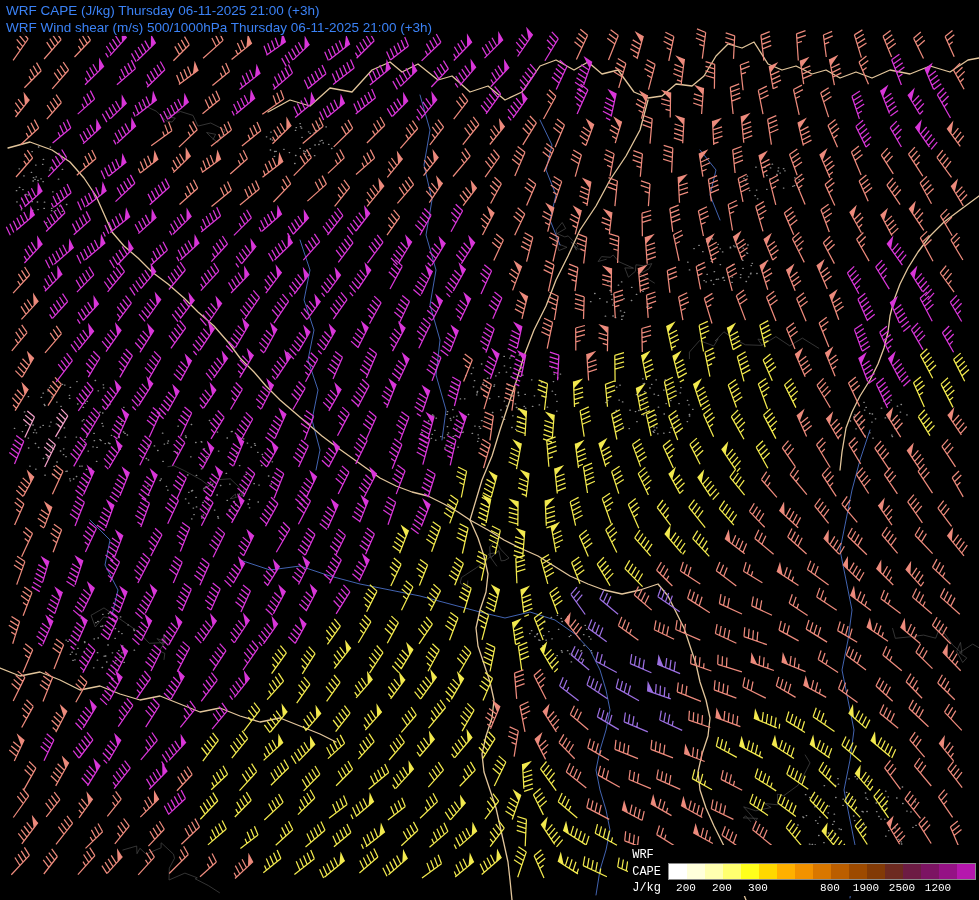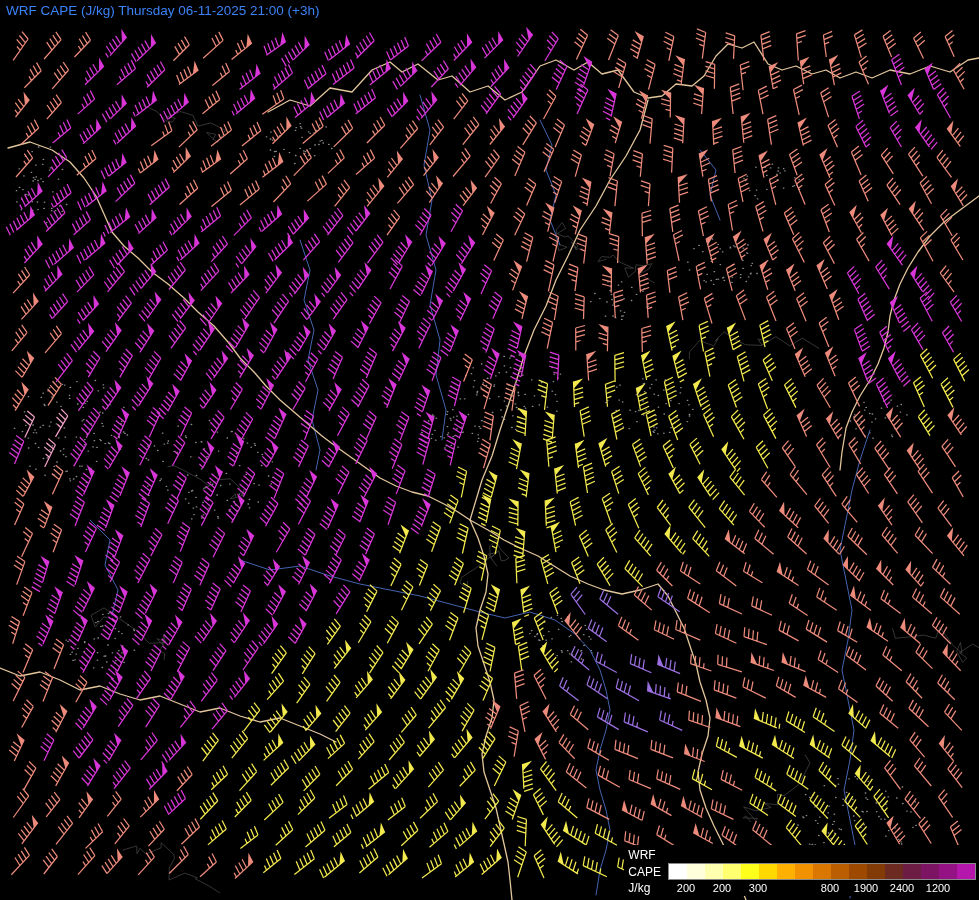--- a/index.html
+++ b/index.html
@@ -4,21 +4,21 @@
 <style>
   html,body{margin:0;padding:0;background:#000;}
   body{width:979px;height:900px;overflow:hidden;font-family:"Liberation Sans",sans-serif;}
   .stage{position:relative;width:979px;height:900px;background:#000;}
   #map{position:absolute;left:0;top:0;}
   .titles{position:absolute;top:2px;left:3px;z-index:5;}
   .title-line{display:inline-block;background:rgba(0,0,0,0.88);color:#3b82f6;font-size:13.5px;
               line-height:17px;padding:0 3px;white-space:nowrap;}
   .titles .title-line{display:block;width:max-content;}
   .legend{position:absolute;right:1px;bottom:4px;z-index:5;background:#000;
-          display:flex;align-items:flex-end;gap:7px;padding:3px 2px 1px 4px;}
+          display:flex;align-items:flex-end;gap:7px;padding:3px 2px 1px 4px;font-family:Liberation Mono, monospace;}
   .legend-labels{display:flex;flex-direction:column;justify-content:space-between;
                  height:47px;color:#fff;font-size:12px;}
   .legend-scale{position:relative;}
   .legend-bar{display:flex;width:306px;height:15px;border:1px solid #888;box-sizing:content-box;}
   .swatch{flex:1 1 auto;}
   .legend-ticks{position:relative;width:306px;height:15px;color:#fff;font-size:11px;}
   .tick{position:absolute;top:2px;transform:translateX(-50%);}
 </style>
 </head>
 <body>
@@ -66,20 +66,21 @@
         <path d="M672.1 350.5L666.7 325.8M668.6 334.6L677 330.2M669.6 339.1L678 334.7M670.6 343.6L679 339.2M671.5 348.1L676 345.8M703.5 351.5L699.1 325.3M699.1 325.3L707.8 321.4M699.9 329.9L708.5 326M700.6 334.4L709.3 330.5M701.4 339L705.9 336.9M733.1 349.7L727.4 327.5M729.7 336.2L737.9 331.6M730.8 340.7L739.1 336M732 345.1L740.2 340.5M733.1 349.6L741.4 344.9M765.1 347.1L759.8 325.2M759.8 325.2L768.2 320.6M760.9 329.6L769.2 325.1M762 334.1L770.3 329.6M763.1 338.6L771.4 334M764.1 343.1L768.5 340.7M615.1 382L614.8 355.3M614.8 355.3L624 352.7M614.9 359.9L624 357.3M614.9 364.5L624.1 361.9M615 369.1L624.1 366.5M646.6 380L641.6 355M643.4 363.8L651.9 359.6M644.3 368.3L652.8 364.1M645.2 372.9L653.7 368.7M646.1 377.4L650.5 375.2M678.6 378.1L672.9 355.5M675.1 364.2L683.4 359.6M676.2 368.7L684.5 364M677.4 373.1L685.7 368.5M678.5 377.6L686.8 372.9M679.7 382L684 379.6M709.9 376.7L704.9 352.3M704.9 352.3L713.4 348.1M705.8 356.8L714.3 352.6M706.7 361.4L715.2 357.1M707.6 365.9L712.1 363.6M744 381.3L737.3 356.6M737.3 356.6L745.6 351.8M738.5 361L746.8 356.2M739.7 365.4L748 360.7M740.9 369.9L749.2 365.1M742.1 374.3L750.4 369.6M772.3 380.7L763.1 359.9M763.1 359.9L770.5 354M764.9 364.1L772.3 358.2M766.8 368.3L774.2 362.4M768.6 372.5L776 366.6M932.7 378.2L920.4 355.3M920.4 355.3L927.3 348.8M922.6 359.3L929.5 352.8M924.7 363.4L931.7 356.9M926.9 367.4L933.8 360.9M929.1 371.5L936 365M964.7 381.3L953.6 359.4M953.6 359.4L960.7 353.1M955.7 363.5L962.7 357.2M957.8 367.6L964.8 361.3M959.9 371.7L966.9 365.4M962 375.8L969 369.5M544.5 409.9L547.5 383.7M547.5 383.7L538.7 380.2M547 388.3L538.2 384.8M546.5 392.9L537.6 389.4M545.9 397.4L541.3 395.6M574.5 407.1L573.5 381.4M573.9 390.4L583 387.6M574.1 395L583.1 392.2M574.2 399.6L583.3 396.8M574.4 404.2L579.2 402.7M607.5 406.8L605.4 384.3M605.4 384.3L614.3 381M605.8 388.9L614.8 385.6M606.3 393.5L615.2 390.1M606.7 398L611.4 396.3M640.5 410.3L636.4 387.8M638 396.7L646.6 392.6M638.9 401.2L647.5 397.2M639.7 405.7L648.3 401.7M640.5 410.3L649.1 406.2M641.3 414.8L649.9 410.7M669.7 406.8L664.4 381.5M664.4 381.5L672.8 377.2M665.3 386L673.8 381.7M666.3 390.5L674.7 386.2M667.2 395L675.7 390.7M668.2 399.5L676.6 395.2M701.1 406.8L693.5 383.8M696.3 392.3L704.3 387.1M697.7 396.7L705.7 391.5M699.2 401.1L707.1 395.9M700.6 405.4L708.6 400.2M702 409.8L710 404.6M736.5 407.5L728.2 385M728.2 385L735.9 379.5M729.8 389.3L737.5 383.8M731.4 393.6L739.1 388.1M732.9 397.9L740.7 392.5M734.5 402.3L742.3 396.8M767.6 409L758.3 383.9M758.3 383.9L766.1 378.4M759.9 388.2L767.7 382.7M761.5 392.5L769.3 387M763.1 396.9L767.2 394M795.9 407.6L784.5 384.9M784.5 384.9L791.7 378.6M786.6 389L793.7 382.7M788.7 393.1L795.8 386.8M790.7 397.2L797.8 390.9M792.8 401.4L796.5 398M924.3 406.9L913.5 382.7M913.5 382.7L920.9 376.7M915.4 386.9L922.7 380.9M917.2 391.1L924.6 385.1M919.1 395.3L923 392.2M953 407.4L941 384.1M941 384.1L948 377.7M943.1 388.2L950.1 381.8M945.2 392.3L952.2 385.9M947.3 396.4L954.3 390M949.4 400.5L953.1 397.1M525 436L526.5 410.7M526 419.7L516.9 416.7M525.7 424.3L516.7 421.3M525.4 428.9L516.4 425.9M525.1 433.5L516.1 430.5M552.2 439.3L554.2 414.8M553.5 423.7L544.5 420.5M553.1 428.3L544.2 425.1M552.7 432.9L543.8 429.7M552.3 437.5L543.4 434.3M551.9 442.1L543 438.9M584.2 436.6L580.1 410.7M580.1 410.7L588.8 406.9M580.9 415.2L589.5 411.4M581.6 419.8L590.3 415.9M582.3 424.3L591 420.5M616.9 439.5L611.6 414.1M611.6 414.1L620 409.8M612.5 418.6L621 414.3M613.5 423.1L621.9 418.8M614.4 427.6L622.9 423.3M615.4 432.1L623.8 427.8M651.1 436L646.3 414.3M646.3 414.3L654.7 409.9M647.3 418.8L655.7 414.4M648.3 423.3L656.7 418.9M649.3 427.8L657.7 423.4M677.7 440L668.7 416.2M668.7 416.2L676.4 410.6M670.3 420.5L678 414.9M671.9 424.8L679.6 419.2M673.5 429.1L681.3 423.5M675.2 433.4L682.9 427.8M713.6 436.8L703.5 414.5M703.5 414.5L710.8 408.5M705.4 418.7L712.7 412.7M707.3 422.9L714.6 416.9M709.2 427.1L713 423.9M744 439.2L731.3 416.6M731.3 416.6L738.1 410M733.5 420.6L740.3 414M735.8 424.6L742.6 418M738.1 428.6L744.9 422M740.3 432.6L743.9 429.1M775.9 438.6L763.5 415.1M763.5 415.1L770.5 408.7M765.7 419.2L772.7 412.7M767.8 423.3L774.8 416.8M770 427.3L776.9 420.9M772.1 431.4L775.8 428M930 435.7L918.3 416.6M918.3 416.6L924.8 409.7M920.7 420.6L927.3 413.7M923.1 424.5L929.7 417.6M925.5 428.4L932.1 421.5M927.9 432.3L934.5 425.4M516.5 469.2L521.3 443.4M519.6 452.3L511 448.2M518.8 456.8L510.2 452.7M518 461.3L509.4 457.2M517.2 465.8L508.6 461.8M548.9 466.8L546.7 440.2M546.7 440.2L555.6 436.9M547.1 444.7L556 441.5M547.5 449.3L556.4 446.1M547.9 453.9L556.8 450.7M548.2 458.5L552.9 456.8M578.5 467.8L575.3 443.7M576.5 452.6L585.2 448.9M577.1 457.1L585.8 453.5M577.7 461.7L586.5 458M578.3 466.3L582.9 464.3M605.7 466.7L598.9 443M601.4 451.6L609.6 446.7M602.7 456L610.8 451.1M604 460.5L612.1 455.6M605.2 464.9L609.5 462.3M640.6 466.6L632.5 444.6M632.5 444.6L640.2 439.1M634.1 448.9L641.8 443.4M635.7 453.2L643.4 447.7M637.2 457.5L645 452M638.8 461.8L646.6 456.4M673.3 468L663.1 445.9M663.1 445.9L670.4 439.9M665 450.1L672.3 444.1M667 454.3L674.3 448.2M668.9 458.5L672.7 455.3M700.1 464.3L689.9 444.4M689.9 444.4L696.9 438.1M692 448.5L699 442.2M694.1 452.6L701.1 446.3M696.2 456.7L703.2 450.3M735.6 469.7L721.7 448.8M726.7 456.3L732.9 449.1M729.2 460.1L735.5 453M731.8 463.9L738 456.8M734.3 467.8L740.6 460.6M736.9 471.6L740.2 467.8M767.9 468.3L756.2 447.3M756.2 447.3L763 440.7M758.4 451.3L765.3 444.7M760.7 455.3L767.5 448.7M762.9 459.4L769.7 452.7M461.3 497.5L466.6 471.2M466.6 471.2L458.1 467M465.7 475.7L457.2 471.5M464.8 480.2L456.3 476M463.9 484.7L459.4 482.5M491.2 497.4L497 475.4M494.7 484.1L486.5 479.4M493.5 488.5L485.3 483.8M492.4 493L484.1 488.3M491.2 497.4L482.9 492.7M490 501.9L481.8 497.2M526.1 497.3L529 473.1M527.9 482L519.1 478.5M527.4 486.6L518.6 483M526.9 491.1L518 487.6M526.3 495.7L521.7 493.9M557.3 493.5L554.7 468.4M555.6 477.4L564.5 474M556.1 482L565 478.6M556.6 486.5L565.5 483.2M557.1 491.1L565.9 487.7M587.5 493L583.4 466.9M583.4 466.9L592 463.1M584.1 471.5L592.7 467.6M584.8 476L593.5 472.2M585.5 480.6L594.2 476.7M586.2 485.1L594.9 481.3M618.8 493.6L611.6 471.5M611.6 471.5L619.6 466.3M613 475.9L621 470.7M614.5 480.2L622.4 475.1M615.9 484.6L623.8 479.4M648.4 494.9L638.2 473.6M638.2 473.6L645.4 467.4M640.2 477.8L647.4 471.6M642.2 481.9L649.4 475.7M644.2 486.1L651.4 479.9M646.2 490.2L649.9 487M679.9 493.6L668.8 473.4M673.2 481.3L680 474.7M675.4 485.3L682.2 478.7M677.6 489.4L684.5 482.8M679.8 493.4L683.4 489.9M710.5 496.3L697.7 476.8M702.6 484.3L708.9 477.2M705.2 488.2L711.5 481.1M707.7 492L714 484.9M710.2 495.9L716.5 488.8M712.7 499.7L719.1 492.6M744.6 495.2L729.9 477.2M729.9 477.2L735.5 469.5M732.8 480.7L738.4 473M735.7 484.3L741.3 476.6M738.6 487.9L744.2 480.2M449.7 523.4L458.1 500.6M458.1 500.6L450.4 495.1M456.5 504.9L448.8 499.4M455 509.2L447.2 503.8M453.4 513.5L445.6 508.1M451.8 517.9L444 512.4M486.1 523L490.8 498.7M489.1 507.6L480.6 503.4M488.3 512.1L479.7 507.9M487.4 516.6L478.8 512.4M486.5 521.1L478 516.9M485.6 525.6L481.1 523.4M517.8 526.1L518.1 501.3M518 510.3L508.8 507.7M517.9 514.9L508.8 512.3M517.8 519.5L508.7 516.9M517.8 524.1L508.6 521.5M546.3 525.7L545.2 500.4M545.6 509.4L554.7 506.5M545.8 514L554.9 511.1M546 518.6L555.1 515.7M546.2 523.2L555.3 520.3M546.4 527.8L555.5 524.9M575.6 525.6L570.2 501.8M570.2 501.8L578.6 497.4M571.2 506.3L579.6 501.8M572.2 510.8L580.6 506.3M573.2 515.2L581.6 510.8M574.2 519.7L582.6 515.3M611.2 523.6L602.2 498.6M602.2 498.6L610 493.2M603.8 503L611.6 497.5M605.3 507.3L613.1 501.9M606.9 511.6L611 508.8M638.8 528.2L628.3 504.5M628.3 504.5L635.7 498.5M630.2 508.7L637.6 502.7M632 512.9L639.4 506.9M633.9 517.1L637.8 514M670.7 525.4L657.2 507.5M657.2 507.5L663 500M660 511.2L665.8 503.7M662.7 514.8L668.6 507.3M665.5 518.5L668.6 514.6M705.2 527.7L688.8 507.2M688.8 507.2L694.5 499.6M691.7 510.8L697.3 503.2M694.6 514.4L700.2 506.7M697.4 518L703.1 510.3M733.9 525.2L719.3 508.6M719.3 508.6L724.6 500.7M722.3 512L727.6 504.1M725.4 515.5L730.6 507.6M728.4 519L733.7 511.1M731.4 522.4L736.7 514.5M399.6 553.2L408.5 530.3M405.2 538.7L397.6 533M403.6 542.9L395.9 537.3M401.9 547.2L394.2 541.6M400.2 551.5L392.6 545.9M431.6 551.7L440.5 527.2M440.5 527.2L432.7 521.8M438.9 531.5L431.1 526.1M437.4 535.9L429.6 530.4M435.8 540.2L428 534.8M434.2 544.5L426.4 539.1M462.4 553.5L468.1 528.1M468.1 528.1L459.6 523.7M467.1 532.6L458.6 528.2M466.1 537.1L457.6 532.7M465.1 541.6L456.6 537.2M495.1 554.1L500.3 530.3M500.3 530.3L491.9 526M499.3 534.8L490.9 530.5M498.3 539.3L489.9 535M497.4 543.8L488.9 539.5M496.4 548.3L491.9 546M522.7 557.1L524.8 531M524.1 540L515.1 536.8M523.7 544.6L514.7 541.4M523.3 549.2L514.4 546M522.9 553.7L514 550.6M522.6 558.3L513.6 555.1M556 552.2L551.1 525.9M552.8 534.7L561.3 530.7M553.6 539.3L562.2 535.2M554.4 543.8L563 539.7M555.3 548.3L559.8 546.2M588.3 556.4L579.4 535.9M579.4 535.9L586.8 530M581.2 540.1L588.7 534.2M583 544.4L590.5 538.5M584.9 548.6L592.3 542.7M616.8 552.4L605.7 529.7M605.7 529.7L612.8 523.5M607.7 533.9L614.8 527.6M609.7 538L616.9 531.7M611.7 542.1L615.5 538.8M650.7 556.2L634.7 537.9M634.7 537.9L640 530M637.7 541.4L643 533.5M640.8 544.8L646 536.9M643.8 548.3L649.1 540.4M646.8 551.8L652.1 543.9M681.6 553.2L664.8 533.5M670.7 540.4L676 532.6M673.6 543.9L679 536.1M676.6 547.4L682 539.5M679.6 550.9L685 543M682.6 554.4L685.4 550.3M709.3 556.4L692.7 538.6M692.7 538.6L697.7 530.6M695.8 542L700.8 533.9M698.9 545.3L704 537.3M702.1 548.7L707.1 540.6M705.2 552.1L707.9 547.8M390.8 586.1L401.1 564.2M401.1 564.2L393.8 558.1M399.1 568.3L391.9 562.2M397.2 572.5L389.9 566.4M395.2 576.7L391.4 573.5M419.4 585.6L427.6 565.1M427.6 565.1L420 559.4M425.9 569.4L418.3 563.7M424.2 573.6L416.6 567.9M422.5 577.9L418.5 574.9M454.7 585.2L463.4 563.5M463.4 563.5L455.8 557.8M461.7 567.8L454.1 562.1M460 572.1L452.4 566.4M458.3 576.3L450.7 570.7M456.6 580.6L449 574.9M481.4 580.7L486.7 555.7M486.7 555.7L478.2 551.4M485.7 560.2L477.2 555.9M484.8 564.7L476.3 560.4M483.8 569.2L479.4 566.9M516.9 583.2L515.8 558.1M515.8 558.1L524.8 555.3M516 562.7L525 559.9M516.2 567.3L525.2 564.5M516.4 571.9L525.4 569.1M547.8 583.8L540.9 559.4M540.9 559.4L549 554.5M542.1 563.8L550.3 559M543.4 568.3L551.5 563.4M544.6 572.7L552.8 567.8M545.9 577.1L554 572.3M580 583.8L571.6 562.6M571.6 562.6L579.2 556.9M573.3 566.8L580.9 561.2M575 571.1L582.6 565.4M576.7 575.4L584.3 569.7M610.1 585.7L597.2 564.1M597.2 564.1L603.9 557.3M599.6 568L606.2 561.2M601.9 572L608.6 565.2M604.3 575.9L610.9 569.1M606.6 579.9L613.3 573.1M642.6 586.6L624.9 568.6M624.9 568.6L629.7 560.4M628.1 571.9L632.9 563.7M631.3 575.1L636.1 566.9M634.6 578.4L639.4 570.2M637.8 581.7L642.6 573.5M366.6 611.8L377 591.1M377 591.1L369.8 584.8M374.9 595.2L367.8 588.9M372.8 599.3L365.7 593M370.8 603.5L363.7 597.1M368.7 607.6L365 604.2M401.5 610.3L412.9 586.9M412.9 586.9L405.7 580.7M410.9 591L403.7 584.8M408.9 595.2L401.7 588.9M406.9 599.3L403.1 596M430.4 610.8L440.5 590.6M440.5 590.6L433.4 584.3M438.4 594.8L431.3 588.5M436.4 598.9L429.3 592.6M434.3 603L427.2 596.7M432.3 607.1L428.5 603.8M463.6 612.7L471.2 588.2M471.2 588.2L463.1 583.2M469.8 592.6L461.8 587.6M468.5 597L460.4 592M467.1 601.4L459.1 596.4M493.9 612L499.5 589.1M497.4 597.8L489 593.3M496.3 602.3L487.9 597.7M495.2 606.8L486.8 602.2M494.1 611.2L485.8 606.7M523.8 612.7L520.9 589.3M522 598.2L530.8 594.6M522.6 602.8L531.4 599.2M523.2 607.3L532 603.8M523.7 611.9L532.5 608.3M524.3 616.5L528.9 614.6M557.9 614L549.8 592.9M549.8 592.9L557.5 587.3M551.5 597.2L559.1 591.6M553.1 601.5L560.8 595.9M554.7 605.8L562.4 600.2M327.4 644.3L340.4 626.1M340.4 626.1L334.3 618.8M337.7 629.9L331.6 622.5M335 633.6L329 626.3M332.4 637.3L326.3 630M329.7 641.1L326.5 637.2M358.3 642.8L370.9 621.8M370.9 621.8L364.3 615M368.5 625.7L361.9 618.9M366.2 629.7L359.6 622.9M363.8 633.6L360.3 630M387.3 643.2L398.4 622.6M398.4 622.6L391.4 616.1M396.2 626.7L389.3 620.2M394 630.7L387.1 624.2M391.8 634.8L384.9 628.3M419 643.9L432.4 624.2M432.4 624.2L426.2 617M429.8 628L423.6 620.8M427.2 631.8L421 624.6M424.6 635.6L418.4 628.4M449.5 640.3L458 618M458 618L450.3 612.4M456.4 622.3L448.7 616.7M454.8 626.6L447.1 621M453.1 630.9L445.4 625.3M482 639.9L488.6 615M488.6 615L480.4 610.3M487.4 619.5L479.2 614.8M486.3 623.9L478 619.2M485.1 628.4L480.7 625.9M515.5 644.2L512.5 622M513.7 631L522.5 627.3M514.4 635.5L523.1 631.8M515 640.1L523.7 636.4M515.6 644.6L520.2 642.7M543.1 640L534.3 617.9M534.3 617.9L541.9 612.2M536 622.2L543.6 616.5M537.7 626.5L545.3 620.8M539.4 630.7L543.4 627.7M271.6 673.6L286.4 652.9M286.4 652.9L280.4 645.6M283.7 656.7L277.7 649.3M281.1 660.4L275 653.1M278.4 664.1L272.3 656.8M275.7 667.9L272.5 664M302.3 673.8L315.1 653.7M315.1 653.7L308.7 646.7M312.7 657.6L306.3 650.6M310.2 661.4L303.8 654.4M307.7 665.3L301.3 658.3M305.3 669.2L301.9 665.5M334.4 668.5L350.9 647.7M345.3 654.7L339.7 647.1M342.5 658.3L336.8 650.7M339.6 661.9L334 654.3M336.7 665.5L333.8 661.5M369.5 673.2L383 652.6M383 652.6L376.7 645.5M380.5 656.4L374.2 649.4M378 660.3L371.7 653.2M375.5 664.1L369.1 657.1M373 668L369.6 664.3M401 669.1L413.1 649.1M408.4 656.8L401.8 650M406 660.8L399.4 653.9M403.7 664.7L397.1 657.9M401.3 668.7L394.7 661.8M398.9 672.6L392.3 665.8M428 671.2L439.3 650.2M439.3 650.2L432.4 643.7M437.1 654.3L430.2 647.8M435 658.3L428 651.8M432.8 662.4L425.9 655.9M430.6 666.4L427 663M459.4 672.5L470.9 652.7M470.9 652.7L464.2 645.9M468.6 656.6L461.9 649.9M466.3 660.6L459.6 653.9M463.9 664.6L457.3 657.8M490 671.5L494.9 647.4M494.9 647.4L486.4 643.2M494 651.9L485.5 647.7M493 656.4L484.5 652.2M492.1 660.9L483.6 656.7M491.2 665.4L482.7 661.2M521.7 669.9L518.4 646.1M518.4 646.1L527.2 642.4M519.1 650.7L527.8 647M519.7 655.2L528.4 651.5M520.3 659.8L529.1 656.1M552.7 669.4L540.3 648.5M544.9 656.2L551.5 649.4M547.2 660.2L553.9 653.4M549.6 664.1L556.2 657.3M551.9 668.1L558.6 661.3M554.3 672.1L557.8 668.5M267.1 699.7L283.6 681.1M283.6 681.1L278.4 673.2M280.5 684.6L275.3 676.6M277.5 688L272.3 680.1M274.4 691.5L269.2 683.5M271.4 694.9L268.6 690.7M296.7 703.2L309.9 684.4M309.9 684.4L303.8 677.2M307.2 688.2L301.1 680.9M304.6 692L298.5 684.7M302 695.7L298.7 691.9M326.6 701.4L340.1 682.3M340.1 682.3L334 675M337.4 686.1L331.3 678.8M334.8 689.8L328.7 682.5M332.1 693.6L326 686.3M356.1 697.8L372.5 679.1M366.6 685.8L361.3 678M363.6 689.3L358.3 681.4M360.6 692.8L355.3 684.9M357.5 696.2L354.7 692.1M390.6 698.9L405.1 679.4M399.8 686.6L393.9 679.1M397 690.3L391.1 682.8M394.3 694L388.4 686.5M391.5 697.7L388.4 693.7M420.9 698.6L436.6 676.8M431.3 684.1L425.3 676.8M428.6 687.8L422.6 680.5M426 691.6L419.9 684.2M423.3 695.3L417.3 688M420.6 699.1L414.6 691.7M451.3 699.4L463.8 678.1M459.2 685.9L452.6 679.1M456.9 689.8L450.2 683.1M454.6 693.8L447.9 687M452.2 697.8L445.6 691M449.9 701.7L446.4 698.2M483 700.4L492.5 678.4M492.5 678.4L485 672.5M490.6 682.6L483.2 676.7M488.8 686.8L481.4 681M487 691.1L479.6 685.2M243.7 731.2L259.8 710.1M259.8 710.1L254 702.6M257 713.7L251.2 706.2M254.3 717.4L248.4 709.9M251.5 721.1L248.4 717.1M270.4 732L287.3 711.4M281.6 718.4L276.1 710.7M278.7 721.9L273.2 714.2M275.8 725.5L270.2 717.8M272.9 729.1L267.3 721.3M270 732.6L264.4 724.9M305.5 730.8L321 713M315.1 719.8L309.8 711.9M312.1 723.2L306.8 715.3M309.1 726.7L303.8 718.8M306 730.2L303.2 726M335.6 731.6L350.1 713.1M350.1 713.1L344.4 705.5M347.3 716.7L341.6 709.1M344.5 720.3L338.7 712.7M341.6 723.9L335.9 716.3M338.8 727.5L333.1 720M365.3 730.2L381.8 711.7M375.8 718.4L370.6 710.4M372.7 721.8L367.6 713.9M369.7 725.2L364.5 717.3M366.6 728.7L363.9 724.5M401.3 732.3L416.3 715M416.3 715L411 707.1M413.3 718.4L408 710.6M410.3 721.9L405 714.1M407.3 725.4L401.9 717.5M428.5 728.2L445.6 707.5M445.6 707.5L440.1 699.8M442.7 711.1L437.2 703.3M439.7 714.6L434.3 706.9M436.8 718.1L431.3 710.4M433.9 721.7L431 717.6M462.1 731.1L474.1 710.1M474.1 710.1L467.4 703.4M471.8 714.1L465.1 707.4M469.5 718.1L462.8 711.4M467.3 722.1L460.5 715.4M465 726.1L461.4 722.5M776.8 727.8L753.8 718.2M762.1 721.7L763.3 712.2M766.3 723.4L767.6 714M770.6 725.2L771.8 715.8M774.8 726.9L776.1 717.5M779.1 728.7L779.7 723.7M805 732.5L786.1 720.6M786.1 720.6L788.9 711.5M790 723.1L792.8 714M793.9 725.5L796.7 716.4M797.8 728L800.6 718.9M801.7 730.4L804.5 721.3M834.5 731.4L813.1 716.8M813.1 716.8L816.3 707.8M816.9 719.4L820.1 710.4M820.7 722L823.9 713M824.6 724.6L826.2 719.9M866 728.4L848.6 713M855.3 719L859.5 710.4M858.8 722L863 713.5M862.2 725L866.4 716.5M865.7 728.1L869.9 719.6M202.8 761.1L218.4 740.3M218.4 740.3L212.6 732.8M215.7 743.9L209.8 736.5M212.9 747.6L207 740.1M210.1 751.3L204.3 743.8M207.4 755L201.5 747.5M231.8 758.1L247.7 738.6M247.7 738.6L242.1 730.9M244.8 742.1L239.2 734.4M241.9 745.7L236.3 738M239 749.3L233.4 741.5M236.1 752.8L230.5 745.1M263.6 760.4L283.1 742.2M276.5 748.3L272.1 740M273.2 751.5L268.7 743.1M269.8 754.6L265.3 746.3M266.5 757.8L264.1 753.4M298.6 761.1L315.1 744M308.8 750.5L303.9 742.3M305.7 753.8L300.8 745.6M302.5 757.1L297.6 748.9M299.3 760.4L294.4 752.3M296.1 763.7L291.2 755.6M327.9 758.6L344.6 743.4M344.6 743.4L340.2 734.9M341.2 746.5L336.8 738M337.8 749.6L333.4 741.1M334.4 752.7L330 744.2M331 755.8L326.6 747.3M358.3 759.2L374.2 741.6M374.2 741.6L369 733.6M371.1 745L365.9 737M368 748.4L362.8 740.4M364.9 751.8L359.8 743.8M361.8 755.2L359.1 751M389.1 760L404.4 742.4M404.4 742.4L399.1 734.5M401.4 745.9L396.1 738M398.4 749.3L393.1 741.5M395.4 752.8L390.1 744.9M419.5 756.5L434.6 738.8M428.8 745.6L423.4 737.8M425.8 749.1L420.4 741.3M422.8 752.6L417.4 744.8M419.8 756.1L417 752M454.8 757.6L472.2 737M466.4 743.9L461 736.1M463.4 747.4L458 739.6M460.4 750.9L455 743.1M457.5 754.4L452.1 746.6M454.5 757.9L451.6 753.8M482.8 758.4L495.1 738.7M495.1 738.7L488.6 731.7M492.7 742.6L486.2 735.6M490.2 746.5L483.8 739.5M487.8 750.4L481.3 743.4M485.4 754.3L478.9 747.3M736.8 757.4L716.3 746.3M716.3 746.3L718.5 737M720.3 748.5L722.5 739.2M724.4 750.7L726.6 741.4M728.4 752.9L729.6 748M762.8 758.1L739.3 745.6M747.2 749.8L749.4 740.5M751.3 752L753.5 742.7M755.4 754.1L757.5 744.9M759.4 756.3L760.6 751.4M794 758.6L771.9 744.2M779.5 749.1L782.4 740.1M783.3 751.6L786.2 742.6M787.2 754.1L790.1 745.1M791 756.6L794 747.6M829.6 758L809.8 744M817.1 749.2L820.4 740.3M820.9 751.9L824.1 742.9M824.6 754.5L827.9 745.6M828.4 757.1L831.7 748.2M861.1 761.7L841.9 745.2M841.9 745.2L846 736.6M845.3 748.2L849.5 739.6M848.8 751.2L853 742.6M852.3 754.2L856.4 745.6M890.1 756.6L870.7 740.2M877.6 746L881.7 737.4M881.1 749L885.2 740.4M884.7 752L888.7 743.4M888.2 754.9L892.2 746.3M891.7 757.9L895.7 749.3M211.2 789.7L227.6 774.2M227.6 774.2L223 765.8M224.2 777.3L219.7 769M220.9 780.5L216.4 772.1M217.5 783.7L213 775.3M214.2 786.8L211.8 782.4M239.5 790.6L256.7 771.7M256.7 771.7L251.6 763.7M253.6 775.1L248.5 767.1M250.5 778.5L245.4 770.5M247.4 781.9L242.3 773.9M270.9 785.3L288.6 767.8M288.6 767.8L283.9 759.6M285.3 771.1L280.6 762.8M282 774.3L277.3 766M278.8 777.5L274.1 769.3M275.5 780.7L270.8 772.5M303.6 790.9L319.9 774.2M319.9 774.2L315 766M316.7 777.5L311.8 769.3M313.5 780.8L308.6 772.6M310.3 784.1L305.4 775.9M307 787.4L302.2 779.2M336.1 785.7L352.6 769.3M352.6 769.3L347.9 761M349.3 772.5L344.6 764.3M346.1 775.8L341.4 767.5M342.8 779L338.1 770.8M368.6 789.2L388.7 772.6M388.7 772.6L384.7 764M385.1 775.5L381.2 766.9M381.6 778.5L377.6 769.8M378 781.4L374.1 772.8M374.5 784.3L370.5 775.7M395.8 788.3L413.8 768.6M407.7 775.3L402.7 767.2M404.6 778.6L399.5 770.6M401.5 782L396.4 774M398.4 785.4L393.3 777.4M395.3 788.8L392.6 784.6M428.3 787.2L443.5 770.1M443.5 770.1L438.3 762.1M440.5 773.5L435.2 765.6M437.4 776.9L432.2 769M434.4 780.4L429.1 772.5M459.7 786.3L475.3 770.1M475.3 770.1L470.4 761.9M472.1 773.4L467.2 765.3M468.9 776.7L464 768.6M465.7 780L463.1 775.8M494.3 785.9L505.9 762.1M505.9 762.1L498.7 755.9M503.9 766.2L496.7 760M501.9 770.3L494.7 764.1M499.9 774.5L492.7 768.3M523.9 788.8L522.5 764M523 773L532 770M523.3 777.6L532.3 774.6M523.5 782.1L532.5 779.2M523.8 786.7L532.8 783.8M524.1 791.3L533.1 788.4M556.2 790.6L540.5 768.8M540.5 768.8L546.5 761.5M543.2 772.6L549.2 765.2M545.9 776.3L551.9 768.9M548.6 780L554.6 772.7M551.3 783.8L554.4 779.9M712 789.7L692.3 778.6M692.3 778.6L694.7 769.4M696.3 780.9L698.7 771.7M700.3 783.1L702.7 773.9M704.3 785.4L705.6 780.6M776.2 790.9L755.1 777.5M755.1 777.5L757.9 768.5M758.9 780L761.8 770.9M762.8 782.5L765.7 773.4M766.7 784.9L769.5 775.9M770.6 787.4L772.1 782.6M808.3 789.2L786.8 774.2M786.8 774.2L790.1 765.3M790.6 776.8L793.9 767.9M794.4 779.5L797.6 770.6M798.1 782.1L801.4 773.2M801.9 784.8L805.2 775.8M836.1 787L818.9 770.2M818.9 770.2L823.6 762M822.2 773.5L826.9 765.2M825.5 776.7L830.1 768.4M828.8 779.9L831.2 775.5M870.2 790.4L855.1 773.1M861 779.9L866.3 772M864.1 783.4L869.4 775.5M867.1 786.8L872.4 778.9M870.1 790.3L872.9 786.1M200.3 819.2L217.8 800.8M217.8 800.8L212.8 792.7M214.6 804.1L209.7 796M211.5 807.5L206.5 799.4M208.3 810.8L203.3 802.7M205.1 814.1L200.2 806M234.8 817L251.2 800.3M251.2 800.3L246.3 792.1M248 803.5L243.1 795.4M244.7 806.8L239.9 798.7M241.5 810.1L236.7 801.9M238.3 813.4L235.8 809.1M264.3 820L283.1 802.4M283.1 802.4L278.6 794M279.7 805.6L275.3 797.2M276.4 808.7L271.9 800.3M273 811.8L268.6 803.5M297.9 814.6L314.8 798M314.8 798L310.1 789.7M311.5 801.2L306.8 793M308.2 804.4L303.5 796.2M304.9 807.7L300.2 799.4M301.6 810.9L299.2 806.6M329 818.2L347.1 804.4M347.1 804.4L343.5 795.6M343.5 807.2L339.9 798.4M339.8 810L336.2 801.2M336.2 812.7L332.6 804M355.9 816.5L373.9 801.3M367.1 807.1L363 798.5M363.5 810L359.5 801.4M360 813L356 804.4M356.5 816L352.5 807.3M353 818.9L350.9 814.4M387.9 820L405.3 806.5M405.3 806.5L401.7 797.7M401.7 809.3L398 800.5M398 812.1L394.4 803.4M394.4 814.9L390.7 806.2M420 818.3L437.5 801.6M437.5 801.6L433 793.3M434.2 804.8L429.7 796.5M430.9 808L426.3 799.6M427.6 811.1L425.2 806.8M450.4 819.9L465.6 802.7M459.6 809.5L454.3 801.6M456.5 812.9L451.3 805M453.5 816.4L448.2 808.4M450.4 819.8L445.2 811.9M484.9 819.2L498.7 801.2M498.7 801.2L492.9 793.6M495.9 804.8L490.1 797.3M493.1 808.5L487.3 800.9M490.3 812.1L487.2 808.2M512.2 819.5L520.8 794.7M517.8 803.2L510 797.9M516.3 807.5L508.5 802.2M514.8 811.9L507 806.6M513.3 816.2L505.5 810.9M543.4 814.9L533.4 794.7M533.4 794.7L540.6 788.5M535.5 798.9L542.6 792.6M537.5 803L544.7 796.7M539.6 807.1L546.7 800.8M577.3 817.9L558.2 801.7M558.2 801.7L562.2 793.1M561.7 804.6L565.7 796.1M565.2 807.6L569.2 799M568.7 810.6L570.8 806.1M768 815.4L749.8 802.9M749.8 802.9L753 793.9M753.6 805.5L756.8 796.5M757.4 808.1L760.6 799.1M761.2 810.7L764.4 801.7M795.9 816.6L777.8 803.1M777.8 803.1L781.3 794.3M781.5 805.8L785 797M785.2 808.6L788.7 799.8M788.9 811.3L792.4 802.5M792.6 814.1L796.1 805.3M828 818.6L810 800M810 800L814.9 791.9M813.2 803.3L818.1 795.2M816.5 806.6L821.3 798.5M819.7 810L824.5 801.8M822.9 813.3L827.7 805.1M860.2 817.4L844.6 801M844.6 801L849.6 792.9M847.8 804.3L852.8 796.2M851 807.6L855.9 799.5M854.2 811L856.8 806.7M888.6 817.9L873.8 796.3M873.8 796.3L880 789.1M876.4 800.1L882.6 792.9M879 803.9L885.2 796.7M881.6 807.7L887.8 800.5M884.2 811.5L887.5 807.7M207.9 844.9L226.3 829M226.3 829L222.1 820.4M222.8 832L218.7 823.4M219.3 835L215.2 826.5M215.9 838L211.7 829.5M212.4 841L210.2 836.5M240.4 848.5L258 835M258 835L254.4 826.2M254.4 837.8L250.7 829M250.7 840.6L247.1 831.8M247.1 843.4L245.1 838.7M275.7 845.2L292.8 829.7M292.8 829.7L288.5 821.3M289.4 832.8L285.1 824.3M286 835.9L281.7 827.4M282.6 839L280.3 834.5M305.5 847L325 830.2M325 830.2L320.9 821.6M321.5 833.2L317.4 824.6M318 836.2L313.9 827.6M314.5 839.2L310.4 830.6M311 842.2L306.9 833.6M333.9 846.8L350.9 832.5M350.9 832.5L346.9 823.9M347.4 835.5L343.3 826.9M343.8 838.4L339.8 829.8M340.3 841.4L336.3 832.8M336.8 844.4L332.8 835.7M365.9 846.8L384.9 831.8M377.8 837.4L374.1 828.6M374.2 840.2L370.5 831.5M370.6 843.1L366.9 834.3M367 845.9L363.2 837.2M363.4 848.8L361.4 844.2M401.3 845.8L417.9 830.3M417.9 830.3L413.4 821.9M414.5 833.5L410 825.1M411.1 836.6L406.7 828.2M407.8 839.7L403.3 831.4M429.5 847.2L447.9 831.4M447.9 831.4L443.9 822.8M444.4 834.4L440.4 825.8M440.9 837.4L436.9 828.8M437.4 840.4L433.4 831.8M433.9 843.4L431.8 838.8M459.3 846.4L477 830.8M470.2 836.7L466 828.2M466.8 839.8L462.5 831.3M463.3 842.8L459.1 834.3M459.9 845.9L455.7 837.4M456.4 848.9L454.2 844.5M490.1 846.6L504.3 828.1M504.3 828.1L498.5 820.6M501.5 831.8L495.7 824.2M498.7 835.4L492.9 827.9M495.9 839.1L490.1 831.5M493.1 842.7L490.1 838.8M525.2 846.2L526.4 819.4M526.4 819.4L517.3 816.5M526.2 824L517.1 821.1M526 828.6L516.9 825.7M525.8 833.1L516.7 830.3M554.7 844.3L541.1 824.1M546.2 831.6L552.4 824.4M548.7 835.4L555 828.2M551.3 839.2L557.5 832M553.9 843L560.1 835.8M556.5 846.8L562.7 839.7M585.6 844.6L563.1 830.2M570.7 835.1L573.5 826M574.6 837.5L577.4 828.5M578.4 840L581.3 830.9M582.3 842.5L585.2 833.4M586.2 844.9L589 835.9M617 845.2L595.2 833.3M595.2 833.3L597.5 824.1M599.2 835.6L601.5 826.3M603.3 837.8L605.5 828.5M607.3 840L609.6 830.7M611.3 842.2L612.5 837.3M802.9 847.4L786.2 827.7M786.2 827.7L791.6 819.9M789.2 831.2L794.6 823.4M792.1 834.7L797.5 826.9M795.1 838.2L800.5 830.4M837.3 849.3L821.8 830.6M827.6 837.5L833.1 829.8M830.5 841.1L836 833.3M833.4 844.6L838.9 836.9M836.4 848.1L841.9 840.4M839.3 851.7L844.8 843.9M867.3 844.5L855.2 825.9M855.2 825.9L861.6 818.8M857.7 829.7L864.1 822.7M860.3 833.6L866.6 826.5M862.8 837.4L866.1 833.7M263.3 872.7L280.9 858.6M280.9 858.6L277.1 849.9M277.3 861.5L273.5 852.8M273.7 864.4L269.9 855.7M270.1 867.2L266.3 858.5M266.5 870.1L264.5 865.5M294.4 874.4L314.4 858.7M314.4 858.7L310.7 849.9M310.8 861.5L307.1 852.8M307.2 864.4L303.5 855.6M303.6 867.2L299.8 858.5M299.9 870L296.2 861.3M324.4 877.2L344.7 860.5M337.8 866.2L333.8 857.5M334.2 869.1L330.3 860.5M330.7 872L326.7 863.4M327.1 875L323.2 866.3M323.6 877.9L319.6 869.3M359.4 872.9L377.9 857.1M377.9 857.1L373.8 848.5M374.4 860.1L370.3 851.5M370.9 863.1L366.8 854.5M367.4 866.1L363.3 857.5M363.9 869.1L359.8 860.5M388.5 874.8L407.6 858.1M400.8 864L396.6 855.5M397.3 867.1L393.1 858.6M393.9 870.1L389.7 861.6M390.4 873.1L386.2 864.6M387 876.2L382.8 867.7M422 877.9L441.5 863.7M441.5 863.7L438.1 854.8M437.8 866.4L434.4 857.5M434.1 869.1L430.6 860.2M430.3 871.8L426.9 862.9M455.2 877L473.9 861.6M467 867.3L463 858.7M463.4 870.2L459.5 861.6M459.9 873.2L455.9 864.5M456.3 876.1L454.3 871.6M481.7 874.5L501.5 857.3M494.7 863.2L490.5 854.7M491.2 866.3L487 857.7M487.7 869.3L483.6 860.7M484.2 872.3L480.1 863.7M517.7 877.3L526.3 851.9M526.3 851.9L518.4 846.7M524.8 856.3L516.9 851M523.4 860.6L515.5 855.4M521.9 865L514 859.7M544 878L534.1 855.8M534.1 855.8L541.4 849.8M536 860L543.3 854M537.8 864.2L545.2 858.2M539.7 868.4L543.6 865.3M577.9 873.9L557.8 861M565.3 865.9L568.2 856.8M569.2 868.4L572.1 859.3M573.1 870.8L576 861.8M577 873.3L578.5 868.6M606.9 876.7L583.2 865.6M583.2 865.6L584.8 856.3M587.4 867.6L589 858.2M591.5 869.5L593.2 860.2M595.7 871.5L597.3 862.1M599.9 873.4L600.7 868.5M639 876.4L617.7 867M617.7 867L619.2 857.6M621.9 868.9L623.4 859.5M626.2 870.7L627.6 861.3M630.4 872.6L631.1 867.6M826.9 873.5L811.4 853.2M811.4 853.2L817.2 845.7M814.2 856.9L820 849.4M817 860.5L822.8 853M819.8 864.2L825.6 856.7M859.8 877.1L848.5 854.7M852.6 862.7L859.6 856.4M854.6 866.8L861.7 860.5M856.7 870.9L863.8 864.6M858.8 875L865.9 868.7M860.9 879.1L864.6 875.8" fill="none" stroke="#f2e94e" stroke-width="1.25" stroke-linecap="butt"></path>
         <path d="M666.7 325.8L675.6 321.2L668.2 332.6ZM727.4 327.5L736.1 322.6L729.2 334.3ZM641.6 355L650.6 350.6L643 361.9ZM672.9 355.5L681.6 350.6L674.6 362.3ZM573.5 381.4L583.1 378.4L573.8 388.4ZM636.4 387.8L645.5 383.6L637.7 394.7ZM693.5 383.8L701.9 378.3L695.7 390.4ZM526.5 410.7L517 407.6L526.1 417.7ZM554.2 414.8L544.8 411.4L553.7 421.7ZM521.3 443.4L512.2 439.1L520 450.3ZM575.3 443.7L584.5 439.8L576.2 450.6ZM598.9 443L607.5 437.8L600.9 449.7ZM721.7 448.8L728.3 441.3L725.6 454.6ZM497 475.4L488.3 470.4L495.2 482.1ZM529 473.1L519.7 469.4L528.2 480ZM554.7 468.4L564.1 464.9L555.4 475.4ZM668.8 473.4L676 466.5L672.2 479.5ZM697.7 476.8L704.3 469.3L701.5 482.7ZM490.8 498.7L481.8 494.3L489.5 505.6ZM518.1 501.3L508.5 498.5L518 508.3ZM545.2 500.4L554.8 497.4L545.5 507.4ZM408.5 530.3L400.5 524.4L406 536.8ZM524.8 531L515.4 527.7L524.2 538ZM551.1 525.9L560.2 521.6L552.4 532.8ZM664.8 533.5L670.5 525.3L669.4 538.9ZM499.5 589.1L490.7 584.3L497.8 595.9ZM520.9 589.3L530.1 585.5L521.8 596.2ZM512.5 622L521.7 618.2L513.5 629ZM350.9 647.7L345 639.7L346.6 653.2ZM413.1 649.1L406.1 641.9L409.4 655.1ZM540.3 648.5L547.3 641.3L543.9 654.5ZM372.5 679.1L367 670.8L367.9 684.3ZM405.1 679.4L398.9 671.5L400.9 685ZM436.6 676.8L430.2 669.1L432.5 682.5ZM463.8 678.1L456.8 671L460.3 684.2ZM287.3 711.4L281.5 703.3L282.9 716.8ZM321 713L315.5 704.7L316.4 718.3ZM381.8 711.7L376.4 703.3L377.2 716.9ZM753.8 718.2L755.1 708.3L760.2 720.9ZM848.6 713L853 704.1L853.8 717.6ZM283.1 742.2L278.4 733.4L278 747ZM315.1 744L309.9 735.4L310.2 749ZM434.6 738.8L428.9 730.5L430.1 744.1ZM472.2 737L466.5 728.8L467.7 742.4ZM739.3 745.6L741.6 735.8L745.5 748.9ZM771.9 744.2L775 734.7L777.8 748ZM809.8 744L813.2 734.6L815.5 748.1ZM870.7 740.2L875 731.2L876.1 744.7ZM413.8 768.6L408.5 760.2L409.1 773.8ZM522.5 764L532 760.8L522.9 771ZM855.1 773.1L860.7 764.8L859.7 778.4ZM373.9 801.3L369.7 792.2L368.6 805.8ZM465.6 802.7L460 794.4L460.9 808ZM520.8 794.7L512.5 789.1L518.5 801.3ZM384.9 831.8L380.9 822.6L379.4 836.1ZM477 830.8L472.5 821.8L471.7 835.4ZM541.1 824.1L547.7 816.6L545.1 829.9ZM563.1 830.2L566.1 820.7L569 834ZM821.8 830.6L827.6 822.4L826.3 836ZM344.7 860.5L340.6 851.4L339.3 864.9ZM407.6 858.1L403.1 849.1L402.3 862.7ZM473.9 861.6L469.8 852.5L468.5 866ZM501.5 857.3L497.1 848.4L496.2 861.9ZM557.8 861L560.8 851.5L563.7 864.8ZM848.5 854.7L855.9 848L851.6 860.9Z" fill="#f2e94e" stroke="none"></path>
         <path d="M585.2 614.5L570.9 594.4M570.9 594.4L577 587.1M573.6 598.2L579.7 590.8M576.3 601.9L582.3 594.6M618.1 614.2L599.8 599M599.8 599L603.8 590.3M603.4 601.9L607.4 593.3M606.9 604.9L610.9 596.2M679.7 611.7L657.9 596.7M657.9 596.7L661 587.8M661.6 599.3L664.8 590.4M665.4 601.9L668.6 593M669.2 604.5L672.4 595.6M606.7 641.7L588.3 628.2M588.3 628.2L591.8 619.4M592 630.9L595.5 622.1M595.7 633.7L599.2 624.8M599.5 636.4L602.9 627.5M589.2 670.1L571.1 654.8M571.1 654.8L575.1 646.2M574.6 657.8L578.6 649.2M578.1 660.8L582.2 652.2M581.6 663.7L583.8 659.2M616.8 672.5L595.9 661.2M595.9 661.2L598.1 651.9M599.9 663.4L602.2 654.1M604 665.6L605.2 660.7M651.4 672.8L630.3 663.6M630.3 663.6L631.7 654.2M634.5 665.4L635.9 656M638.7 667.3L640.1 657.9M642.9 669.1L644.3 659.7M680.1 673.6L657.2 664.2M665.5 667.6L666.7 658.2M669.8 669.4L671 659.9M674.1 671.1L675.3 661.7M578.6 700.8L559.6 686M559.6 686L563.2 677.2M563.2 688.8L566.9 680M566.8 691.6L568.8 687M607.5 698.7L587 684.9M587 684.9L590 675.9M590.8 687.5L593.9 678.5M594.6 690.1L597.7 681.1M598.4 692.6L601.5 683.6M639 700.8L616.2 687.9M616.2 687.9L618.5 678.7M620.2 690.2L622.5 681M624.2 692.4L626.5 683.2M628.2 694.7L630.5 685.5M670.8 698.9L647 690.6M655.5 693.6L656.2 684.1M659.9 695.1L660.5 685.6M664.2 696.6L664.9 687.1M668.6 698.1L668.9 693.1M618.8 729.6L597.4 716.9M597.4 716.9L600 707.8M601.4 719.3L603.9 710.1M605.3 721.6L607.9 712.5M609.3 724L611.9 714.8M647.8 731.9L624.1 721.9M624.1 721.9L625.4 712.5M628.4 723.7L629.7 714.3M632.6 725.5L633.9 716.1M636.8 727.3L637.5 722.4M682.2 730.4L659.7 720M659.7 720L661.3 710.6M663.9 721.9L665.5 712.6M668 723.9L669.7 714.5M672.2 725.8L673.1 720.9" fill="none" stroke="#9b6fe0" stroke-width="1.25" stroke-linecap="butt"></path>
         <path d="M657.2 664.2L658.5 654.3L663.7 666.9ZM647 690.6L647.7 680.7L653.6 692.9Z" fill="#9b6fe0" stroke="none"></path>
         <path d="M24.8 437.5L34.5 417.1M34.5 417.1L27.3 411M32.5 421.3L25.3 415.1M30.5 425.4L23.3 419.3M55.5 436.9L67.8 415.9M67.8 415.9L61.2 409.1M65.5 419.8L58.8 413.1M63.2 423.8L56.5 417M60.9 427.8L57.4 424.2M44.7 467L55.4 444.8M55.4 444.8L48.3 438.6M53.4 449L46.3 442.7M51.4 453.1L44.2 446.9M49.4 457.2L45.6 454" fill="none" stroke="#f2a0c8" stroke-width="1.25" stroke-linecap="butt"></path>
       </g>
     </svg>
 
   <div class="titles">
     <div class="title-line">WRF CAPE (J/kg) Thursday 06-11-2025 21:00 (+3h)</div>
+    <div class="title-line">WRF Wind shear (m/s) 500/1000hPa Thursday 06-11-2025 21:00 (+3h)</div>
   </div>
 
   <div class="legend">
     <div class="legend-labels">
       <div>WRF</div>
       <div>CAPE</div>
       <div>J/kg</div>
     </div>
     <div class="legend-scale">
       <div class="legend-bar" id="legend-bar">
@@ -101,18 +102,18 @@
           <div class="swatch" style="background: rgb(149, 18, 133);"></div>
           <div class="swatch" style="background: rgb(181, 23, 173);"></div>
         </div>
       <div class="legend-ticks" id="legend-ticks">
           <span class="tick" style="left: 18px;">200</span>
           <span class="tick" style="left: 54px;">200</span>
           <span class="tick" style="left: 90px;">300</span>
           <span class="tick" style="left: 140px; margin-top: 31px;">700</span>
           <span class="tick" style="left: 162px;">800</span>
           <span class="tick" style="left: 198px;">1900</span>
-          <span class="tick" style="left: 234px;">2400</span>
+          <span class="tick" style="left: 234px;">2500</span>
           <span class="tick" style="left: 270px;">1200</span>
         </div>
     </div>
   </div>
 </div>
 
 </body></html>

